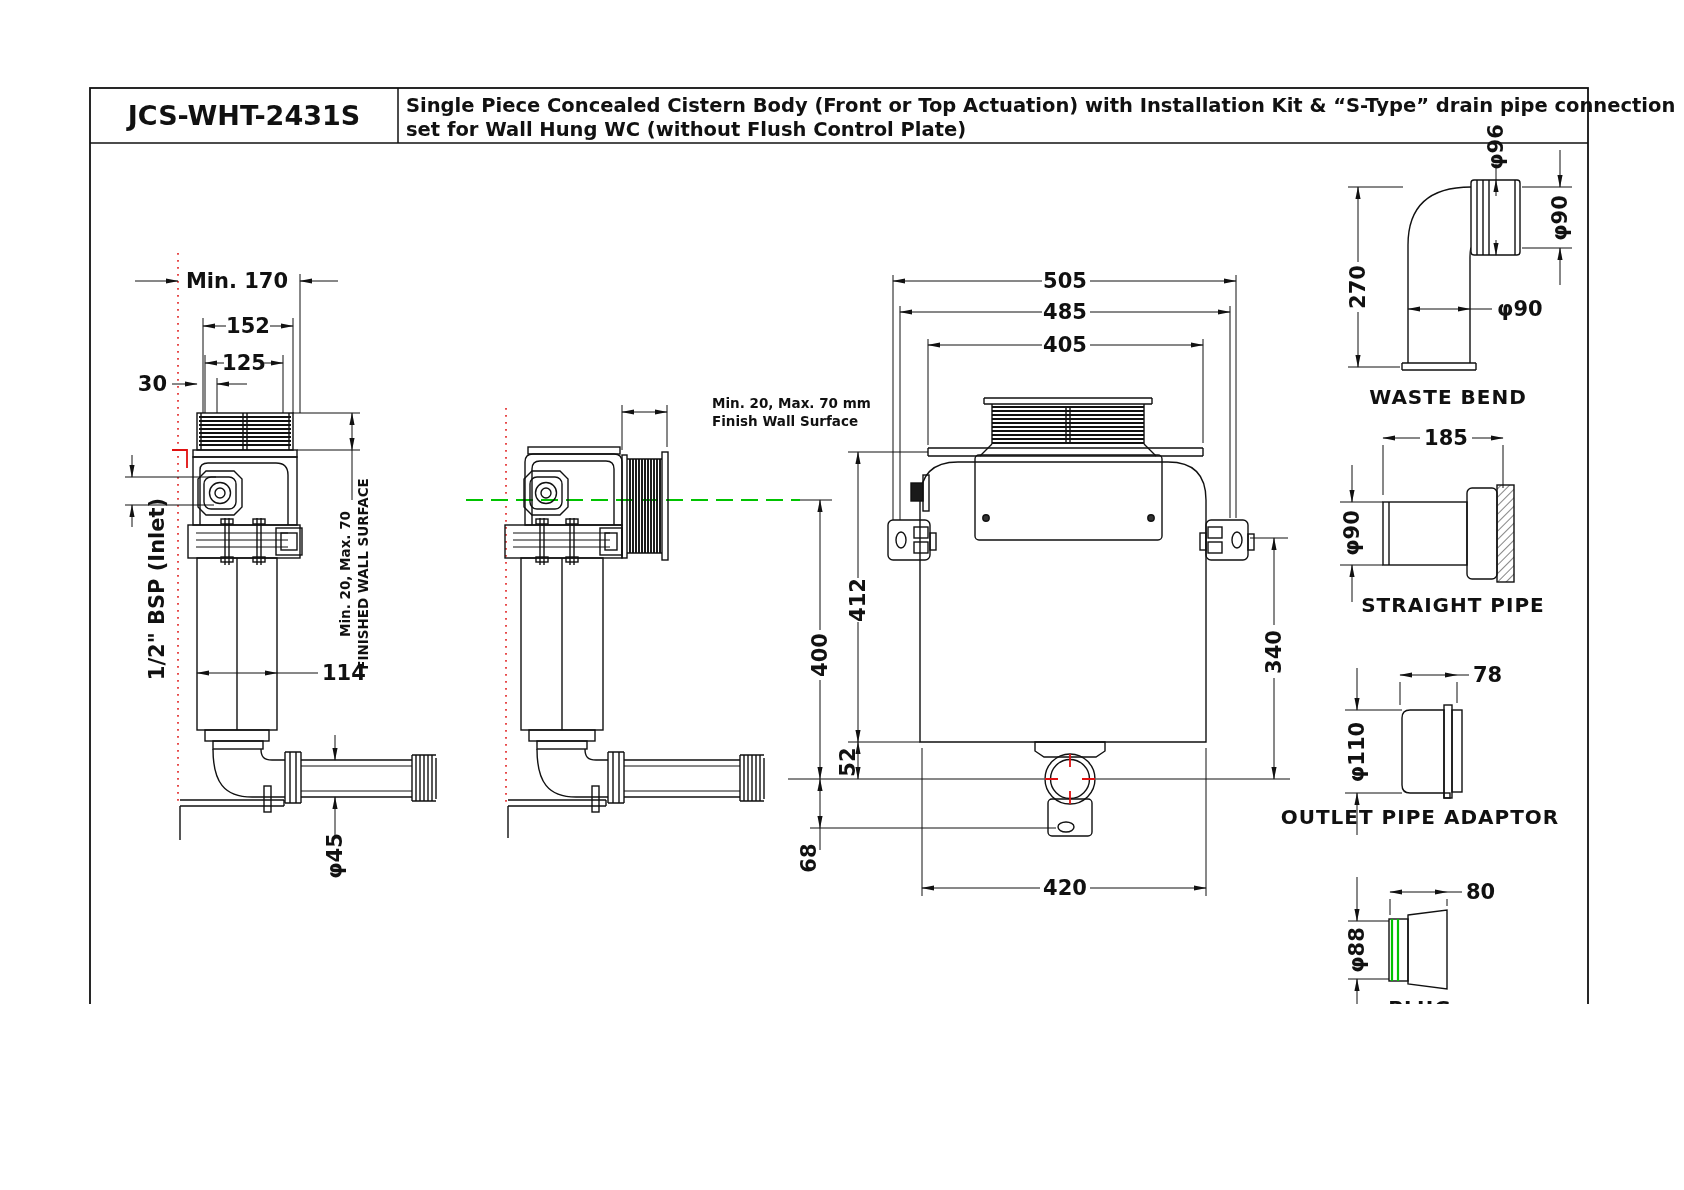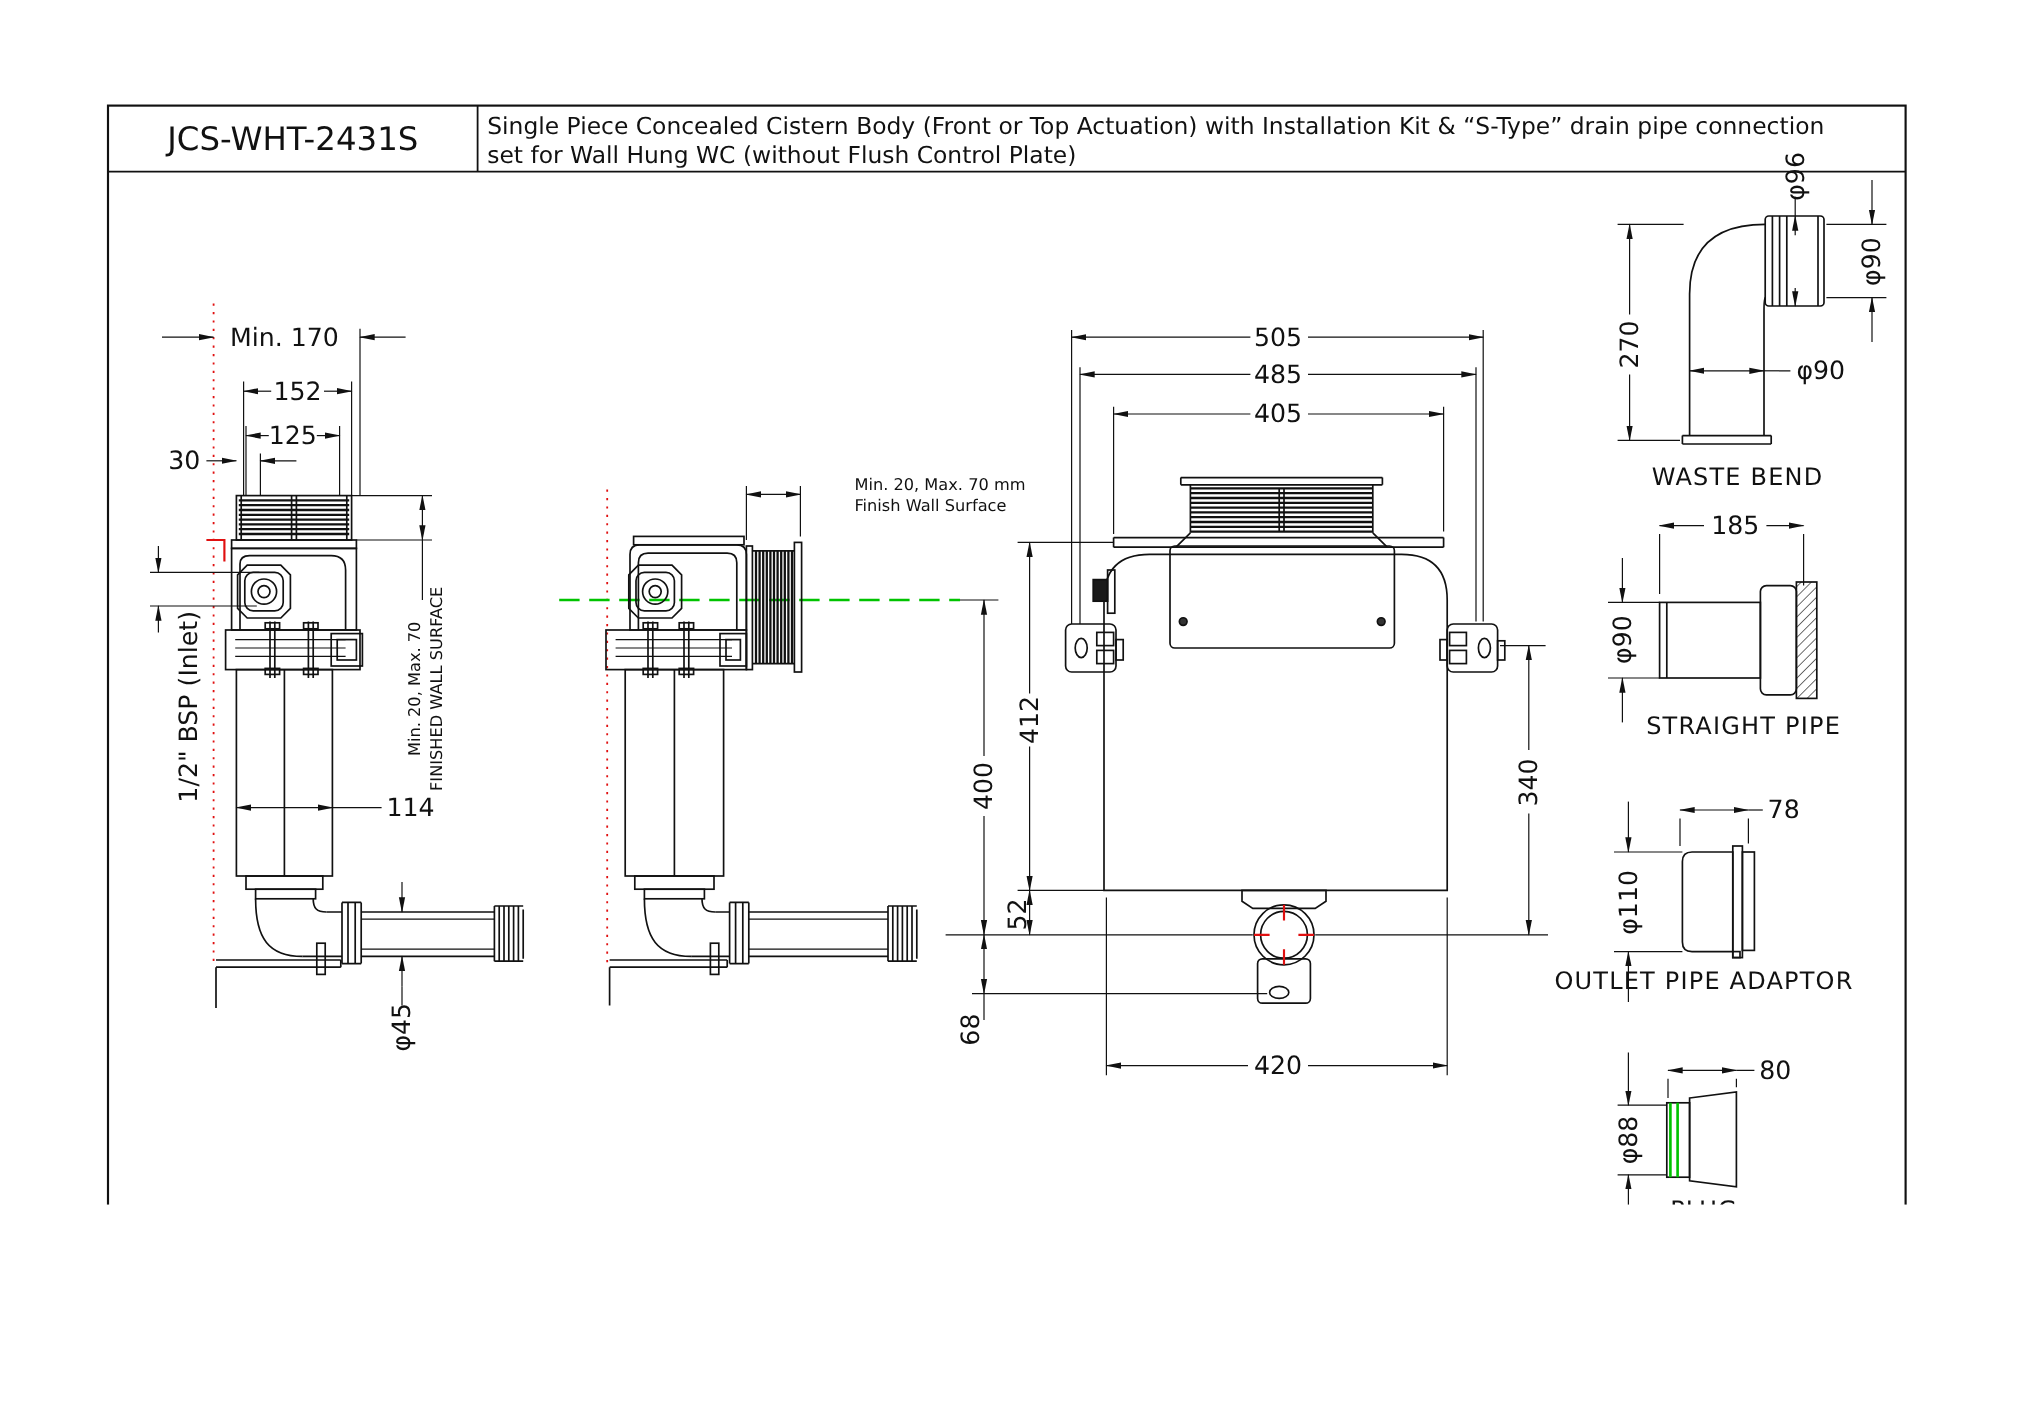--- a/index.html
+++ b/index.html
@@ -1,17 +1,17 @@
 <!DOCTYPE html>
 <html><head>
 <meta charset="utf-8">
 <style>
   html,body{margin:0;padding:0;background:#ffffff;}
   .sheet{position:relative;width:1684px;height:1004px;background:#fff;overflow:hidden;
-         font-family:"DejaVu Sans",sans-serif;}
+         font-family:"DejaVu Sans",sans-serif;font-weight:bold;}
   svg{position:absolute;left:0;top:0;}
   text{fill:#111;font-family:"DejaVu Sans",sans-serif;}
   .t27{font-size:27px;}
   .t19{font-size:19.5px;}
   .t21{font-size:21px;}
   .t20{font-size:20px;letter-spacing:1px;}
   .t13{font-size:13.5px;}
   .obj{stroke:#111;stroke-width:1.4;fill:none;}
   .thin{stroke:#111;stroke-width:1;fill:none;}
   .rib{stroke:#111;stroke-width:1.9;fill:none;}

